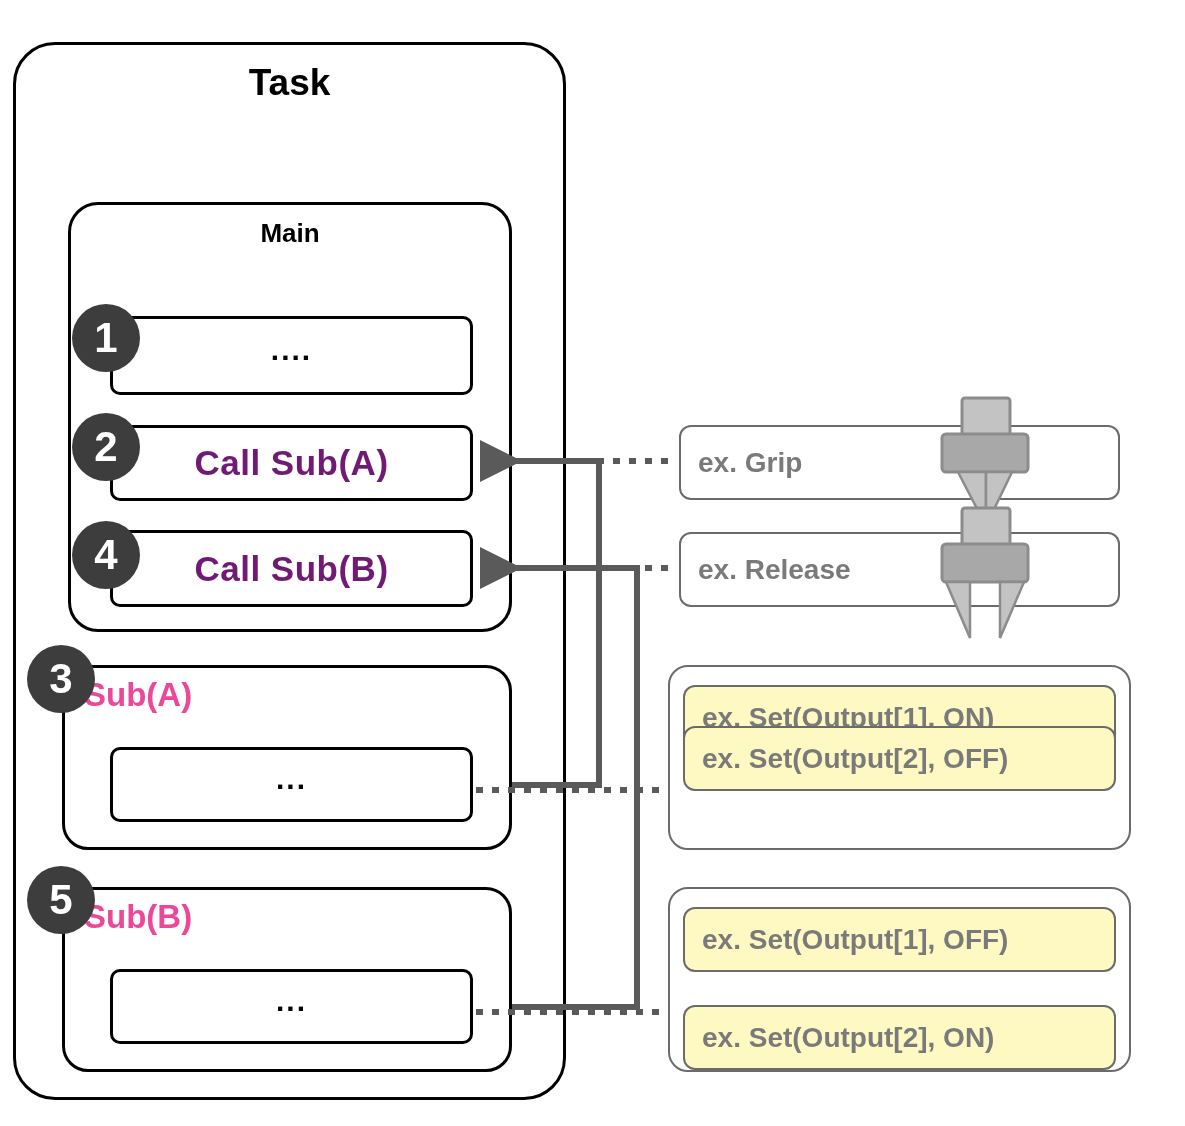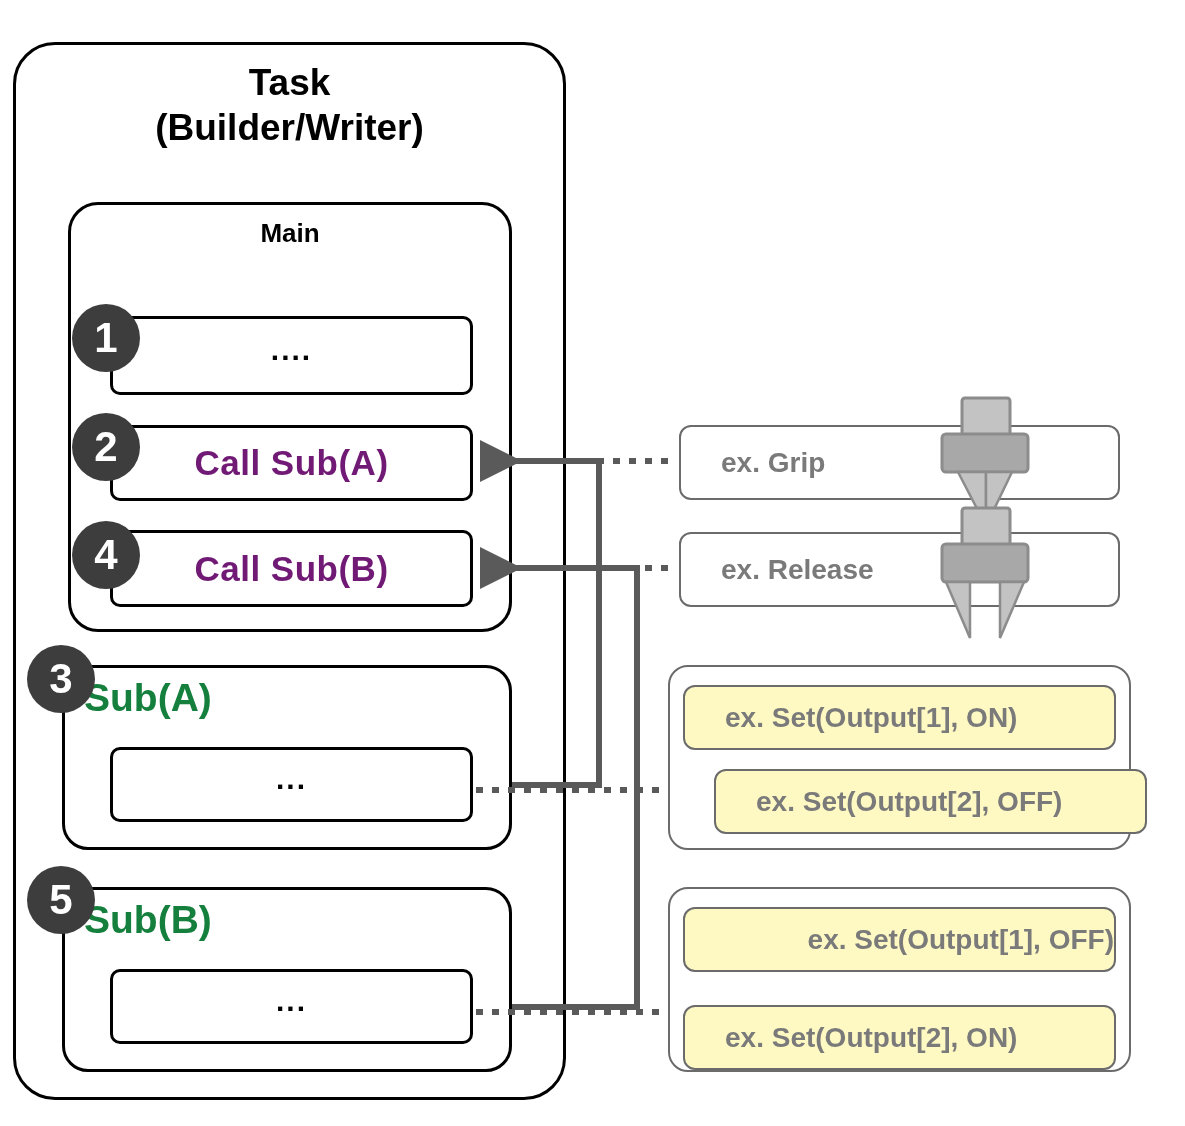--- a/index.html
+++ b/index.html
@@ -47,21 +47,21 @@
   
   .task-title{
     left:13px;top:60px;width:553px;text-align:center;z-index:7;
     font-size:37px;font-weight:bold;color:#000;line-height:1.22;
   }
   .main-title{
     left:68px;top:218px;width:444px;text-align:center;z-index:7;
     font-size:26px;font-weight:bold;color:#000;
   }
   .sub-title{
-    z-index:7;font-size:39px;font-weight:bold;color:#15803d;
+    z-index:7;font-size:33px;font-weight:bold;color:#ec4899;
   }
   .sub-a-title{left:84px;top:676px;}
   .sub-b-title{left:84px;top:898px;}
 
   
   .num-circle{
     width:68px;height:68px;border-radius:50%;
     background:#3d3d3d;color:#fff;z-index:9;
     display:flex;align-items:center;justify-content:center;
     font-size:42px;font-weight:bold;line-height:1;
@@ -71,60 +71,59 @@
   .n4{left:72px;top:521px;}
   .n3{left:27px;top:645px;}
   .n5{left:27px;top:866px;}
 
   
   .ex-box{
     border:2.5px solid #6b6b6b;border-radius:12px;background:#fff;
     display:flex;align-items:center;z-index:6;
   }
   .ex-text{
-    font-size:28px;font-weight:bold;color:#7a7a7a;padding-left:40px;
+    font-size:28px;font-weight:bold;color:#7a7a7a;padding-left:17px;
     white-space:nowrap;
   }
   .ex-grip{left:679px;top:425px;width:441px;height:75px;}
   .ex-release{left:679px;top:532px;width:441px;height:75px;text-align:right;}
 
   .ex-group{
     border:2.5px solid #6b6b6b;border-radius:20px;background:#fff;z-index:5;
   }
   .grp-a{left:668px;top:665px;width:463px;height:185px;}
   .grp-b{left:668px;top:887px;width:463px;height:185px;}
 
   .ex-inner{
     border:2.5px solid #6b6b6b;border-radius:12px;background:#fef9c3;
     display:flex;align-items:center;z-index:6;
   }
   .ex-a1{left:683px;top:685px;width:433px;height:65px;}
-  .ex-a2{left:683px;top:769px;width:433px;height:65px;margin-left:31px;}
-  .ex-b1{left:683px;top:907px;width:433px;height:65px;justify-content:flex-end;}
+  .ex-a2{left:683px;top:726px;width:433px;height:65px;}
+  .ex-b1{left:683px;top:907px;width:433px;height:65px;}
   .ex-b2{left:683px;top:985px;width:433px;height:65px;margin-top:20px;}
 
   
   .gripper{z-index:8;}
   .grip-1{left:920px;top:396px;}
   .grip-2{left:920px;top:506px;}
 
   
   .overlay{position:absolute;left:0;top:0;width:1185px;height:1126px;z-index:10;
            pointer-events:none;}
 </style>
 </head>
 <body>
 
 <div class="canvas">
 
   <div class="abs task-outer"></div>
 
   <div class="abs task-title">
     <div>Task</div>
-    <div>(Builder/Writer)</div>
   </div>
 
   <div class="abs main-box"></div>
   <div class="abs main-title">Main</div>
 
   <div class="abs step-box step-1">
     <span class="step-label dots-label">....</span>
   </div>
 
   <div class="abs step-box step-2">

